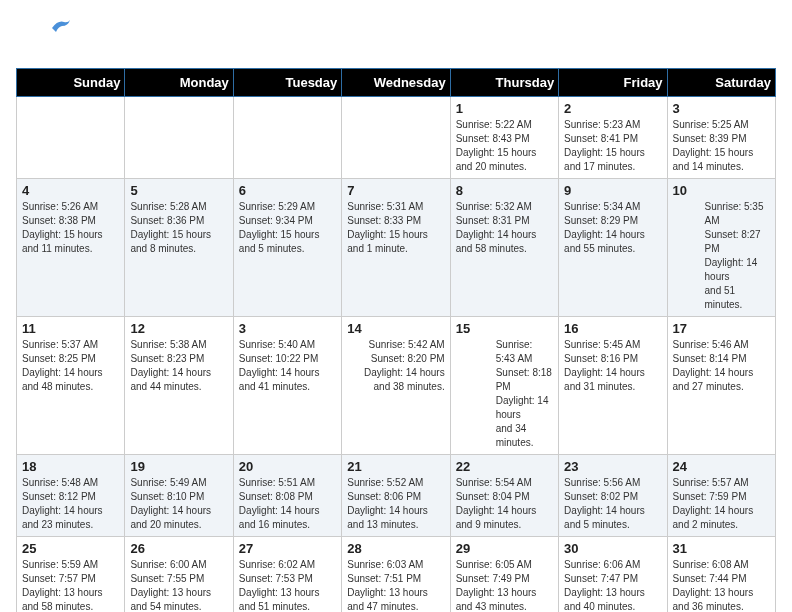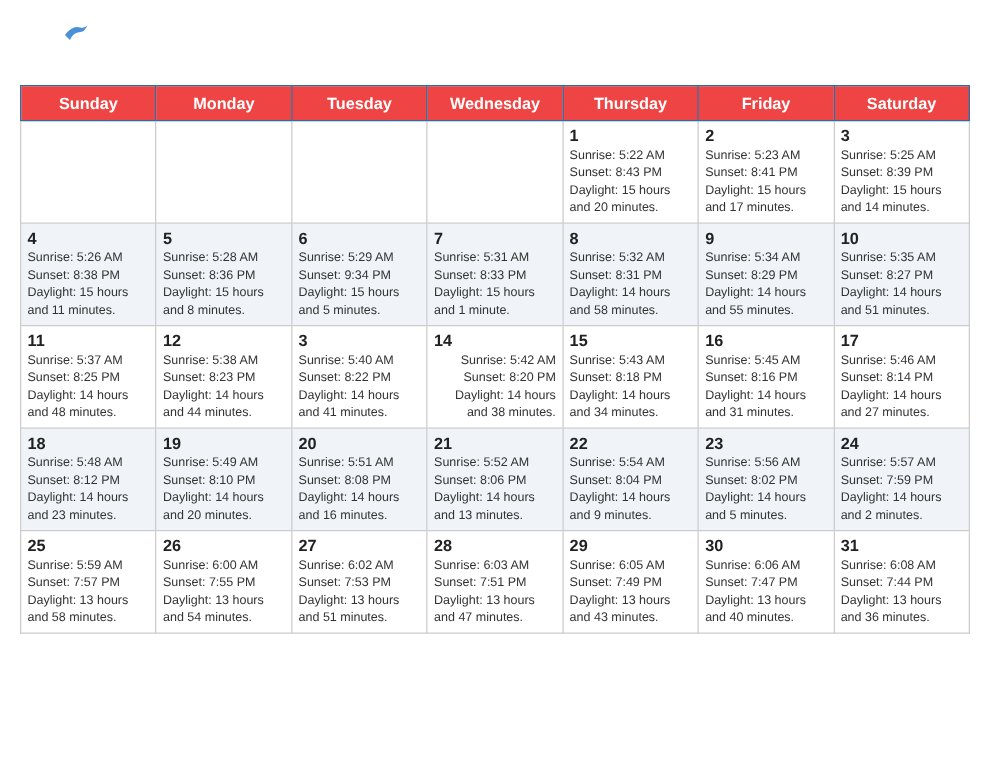--- a/index.html
+++ b/index.html
@@ -31,26 +31,26 @@
     }
     .location {
       font-size: 15px;
       color: #444;
     }
     .calendar {
       width: 100%;
       border-collapse: collapse;
     }
     .calendar th {
-      background: #ef4444;
+      background: #000000;
       color: #fff;
       font-size: 13px;
       font-weight: bold;
       padding: 6px 4px;
-      text-align: center;
+      text-align: right;
       border: 1px solid #2e6da4;
     }
     .calendar td {
       vertical-align: top;
       border: 1px solid #ccc;
       padding: 4px 5px;
       font-size: 10.5px;
       color: #222;
       width: calc(100% / 7);
       min-height: 80px;
@@ -177,21 +177,21 @@
         </td>
         <td>
           <span class="day-number">9</span>
           <div class="day-info" style="white-space: pre-line;">Sunrise: 5:34 AM
 Sunset: 8:29 PM
 Daylight: 14 hours
 and 55 minutes.</div>
         </td>
         <td>
           <span class="day-number">10</span>
-          <div class="day-info" style="white-space: pre-line;">Sunrise: 5:35 AM
+          <div class="day-info" style="white-space: pre-line; margin-left: 32px;">Sunrise: 5:35 AM
 Sunset: 8:27 PM
 Daylight: 14 hours
 and 51 minutes.</div>
         </td>
       </tr>
       <tr>
         <td>
           <span class="day-number">11</span>
           <div class="day-info" style="white-space: pre-line;">Sunrise: 5:37 AM
 Sunset: 8:25 PM
@@ -201,34 +201,34 @@
         <td>
           <span class="day-number">12</span>
           <div class="day-info" style="white-space: pre-line;">Sunrise: 5:38 AM
 Sunset: 8:23 PM
 Daylight: 14 hours
 and 44 minutes.</div>
         </td>
         <td>
           <span class="day-number">3</span>
           <div class="day-info" style="white-space: pre-line;">Sunrise: 5:40 AM
-Sunset: 8:22 PM
+Sunset: 10:22 PM
 Daylight: 14 hours
 and 41 minutes.</div>
         </td>
         <td>
           <span class="day-number">14</span>
           <div class="day-info" style="white-space: pre-line; text-align: right;">Sunrise: 5:42 AM
 Sunset: 8:20 PM
 Daylight: 14 hours
 and 38 minutes.</div>
         </td>
         <td>
           <span class="day-number">15</span>
-          <div class="day-info" style="white-space: pre-line;">Sunrise: 5:43 AM
+          <div class="day-info" style="white-space: pre-line; margin-left: 40px;">Sunrise: 5:43 AM
 Sunset: 8:18 PM
 Daylight: 14 hours
 and 34 minutes.</div>
         </td>
         <td>
           <span class="day-number">16</span>
           <div class="day-info" style="white-space: pre-line;">Sunrise: 5:45 AM
 Sunset: 8:16 PM
 Daylight: 14 hours
 and 31 minutes.</div>

